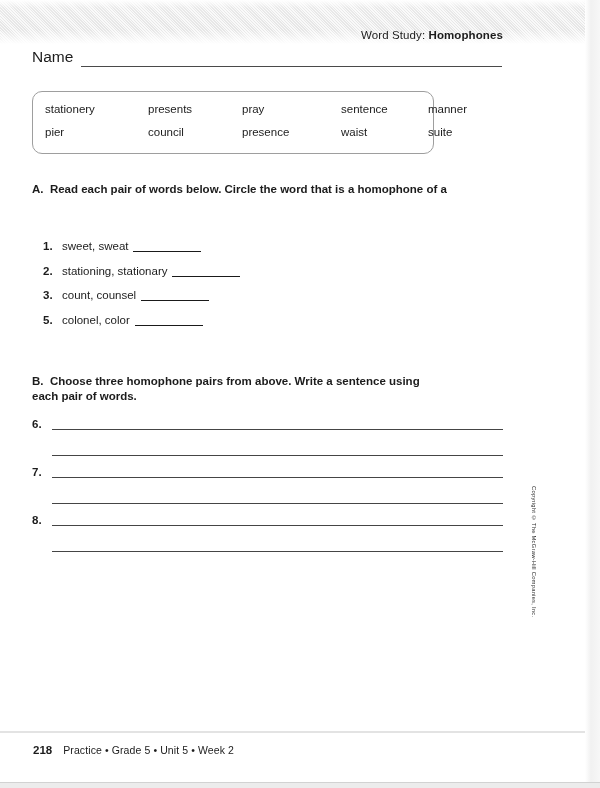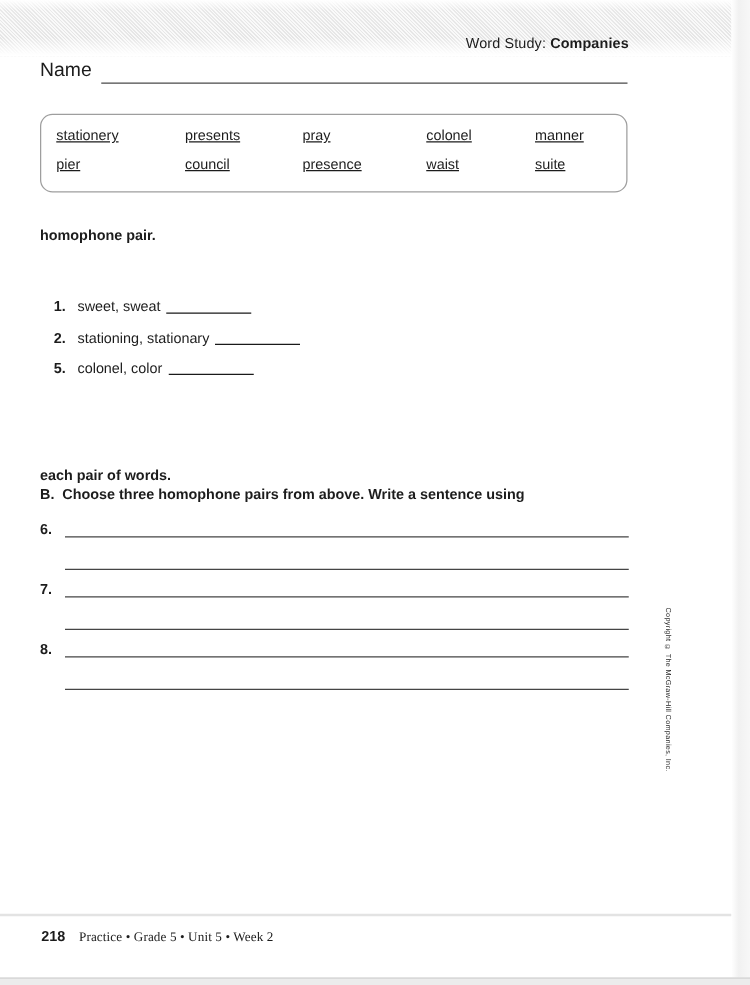--- a/index.html
+++ b/index.html
@@ -31,25 +31,25 @@
   .header .title { font-weight:bold; }
   
   .name-row {
     position:absolute; top:45px; left:32px; width:470px; height:22px;
     display:flex; align-items:flex-end;
   }
   .name-label { font-size:15.5px; line-height:20px; }
   .name-line { flex:1; margin-left:8px; border-bottom:1.6px solid #4a4a4a; height:19px; }
   
   .word-box {
-    position:absolute; top:91px; left:32px; width:470px; height:63px;
+    position:absolute; top:91px; left:32px; width:402px; height:63px;
     border:1.5px solid #9e9e9e; border-radius:10px; box-sizing:border-box;
     padding:11px 0 0 12px;
     display:grid; grid-template-columns:103px 94px 99px 87px auto;
-    grid-auto-rows:12px; row-gap:11px; font-size:11.5px; line-height:12px;text-decoration:underline;
+    grid-auto-rows:12px; row-gap:11px; font-size:11.5px; line-height:12px;
   }
   
   .sec-heading {
     position:absolute; left:32px; font-size:11.5px; font-weight:bold; line-height:15px;
   }
   .sec-a { top:182px; }
   .sec-b { top:374px; }
   .sec-line { white-space:pre; }
   
   .items-a { position:absolute; top:240px; left:43px; font-size:11.5px; }
@@ -68,71 +68,74 @@
   .item-6 { top:418px; } .item-7 { top:466px; } .item-8 { top:514px; }
   
   .copyright {
     position:absolute; left:531px; top:486px;
     writing-mode:vertical-rl; font-size:5.8px; letter-spacing:0.25px; color:#2a2a2a;
   }
   
   .footer-divider { position:absolute; top:731px; left:0; width:585px; height:2px; background:#e3e3e3; }
   .footer { position:absolute; top:744px; left:33px; display:flex; align-items:baseline; }
   .page-number { font-weight:bold; font-size:11.5px; }
-  .breadcrumb { font-size:10.5px; margin-left:11px; letter-spacing:0.1px;font-family:Liberation Serif, serif; }
+  .breadcrumb { font-size:10.5px; margin-left:11px; letter-spacing:0.1px; }
 </style>
 </head>
 <body>
 
 <div class="top-band"></div>
 <div class="right-strip"></div>
 <div class="bottom-strip"></div>
 
 <div class="header">
   <span>Word Study:</span>
-  <span class="title">Companies</span>
+  <span class="title">Homophones</span>
 </div>
 
 <div class="name-row">
   <span class="name-label">Name</span>
   <span class="name-line"></span>
 </div>
 
 <div class="word-box">
   <span>stationery</span>
   <span>presents</span>
   <span>pray</span>
-  <span>colonel</span>
+  <span>sentence</span>
   <span>manner</span>
   <span>pier</span>
   <span>council</span>
   <span>presence</span>
   <span>waist</span>
   <span>suite</span>
 </div>
 
 <div class="sec-heading sec-a">
-  <div class="sec-line">homophone pair.</div>
+  <div class="sec-line">A.  Read each pair of words below. Circle the word that is a homophone of a</div>
 </div>
 
 <div class="items-a">
   <div class="item-a">
     <span class="num">1.</span><span>sweet, sweat</span><span class="answer-blank"></span>
   </div>
   <div class="item-a">
     <span class="num">2.</span><span>stationing, stationary</span><span class="answer-blank"></span>
   </div>
   <div class="item-a">
+    <span class="num">3.</span><span>count, counsel</span><span class="answer-blank"></span>
+  </div>
+  <div class="item-a">
     <span class="num">5.</span><span>colonel, color</span><span class="answer-blank"></span>
   </div>
 </div>
 
 <div class="sec-heading sec-b">
+  <div class="sec-line">B.  Choose three homophone pairs from above. Write a sentence using</div>
   <div class="sec-line">each pair of words.</div>
-  <div class="sec-line">B.  Choose three homophone pairs from above. Write a sentence using</div>
 </div>
 
 <div class="item-b item-6">
   <span class="num">6.</span>
   <div class="write-line l1"></div>
   <div class="write-line l2"></div>
 </div>
 <div class="item-b item-7">
   <span class="num">7.</span>
   <div class="write-line l1"></div>

